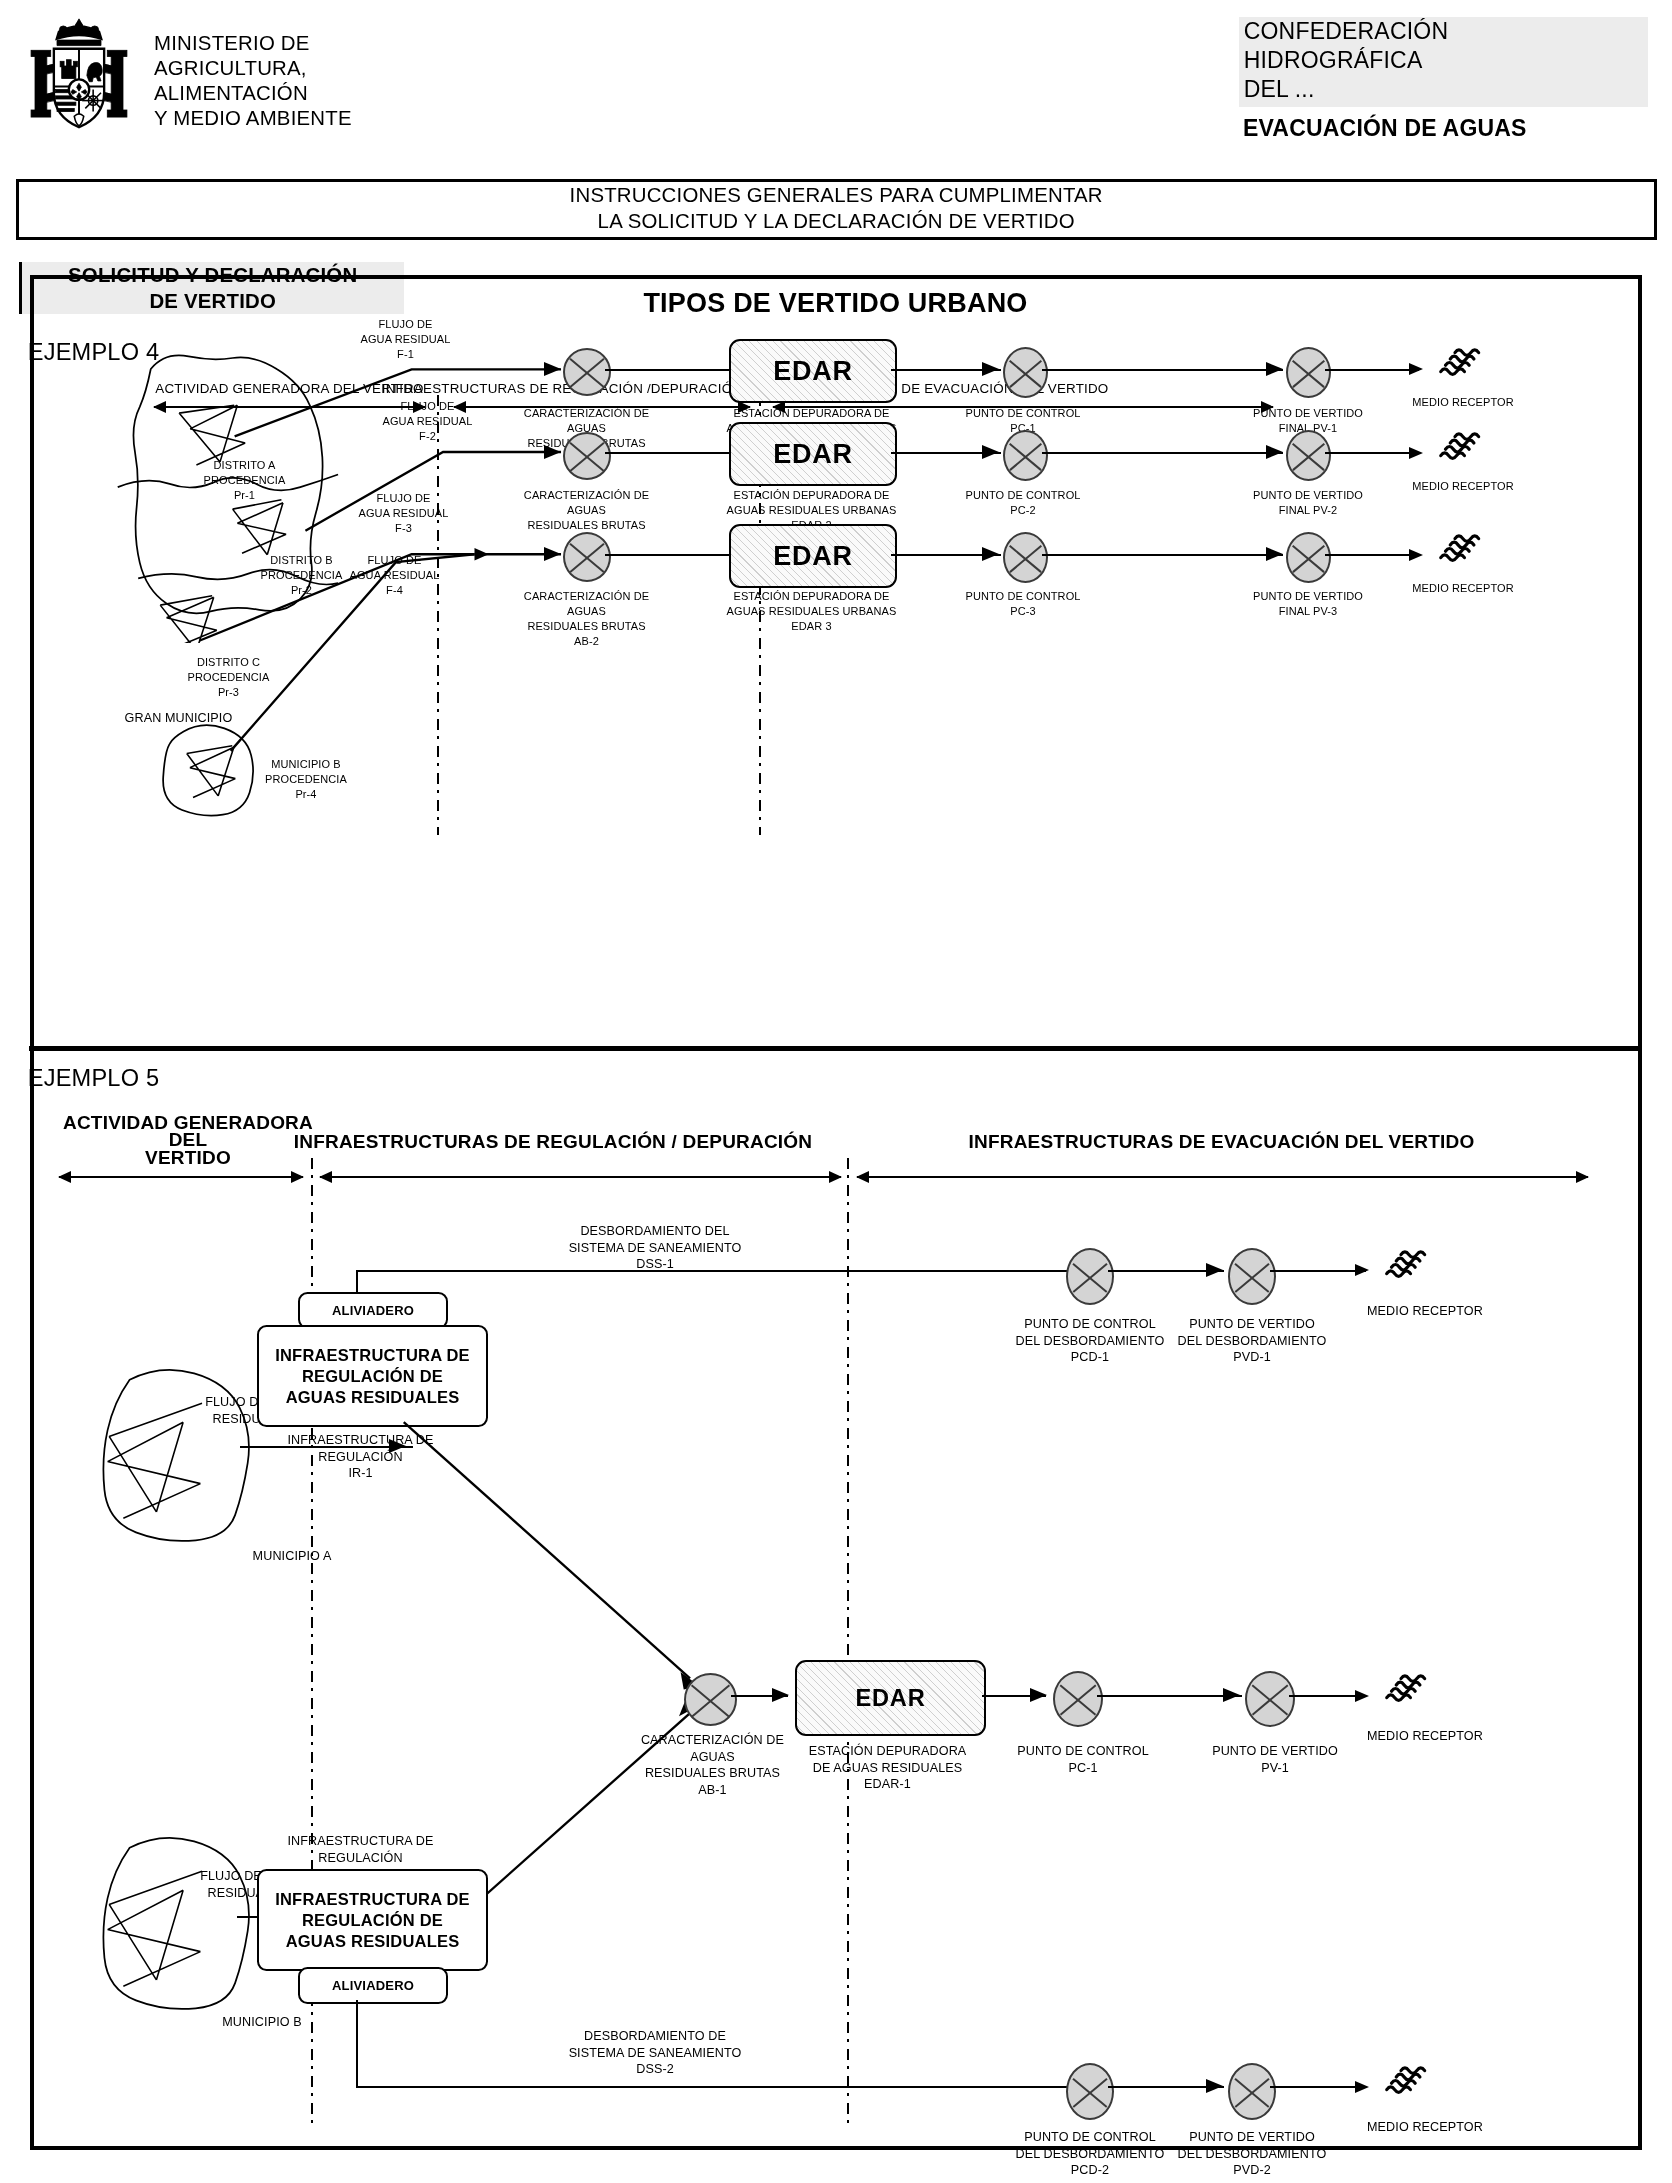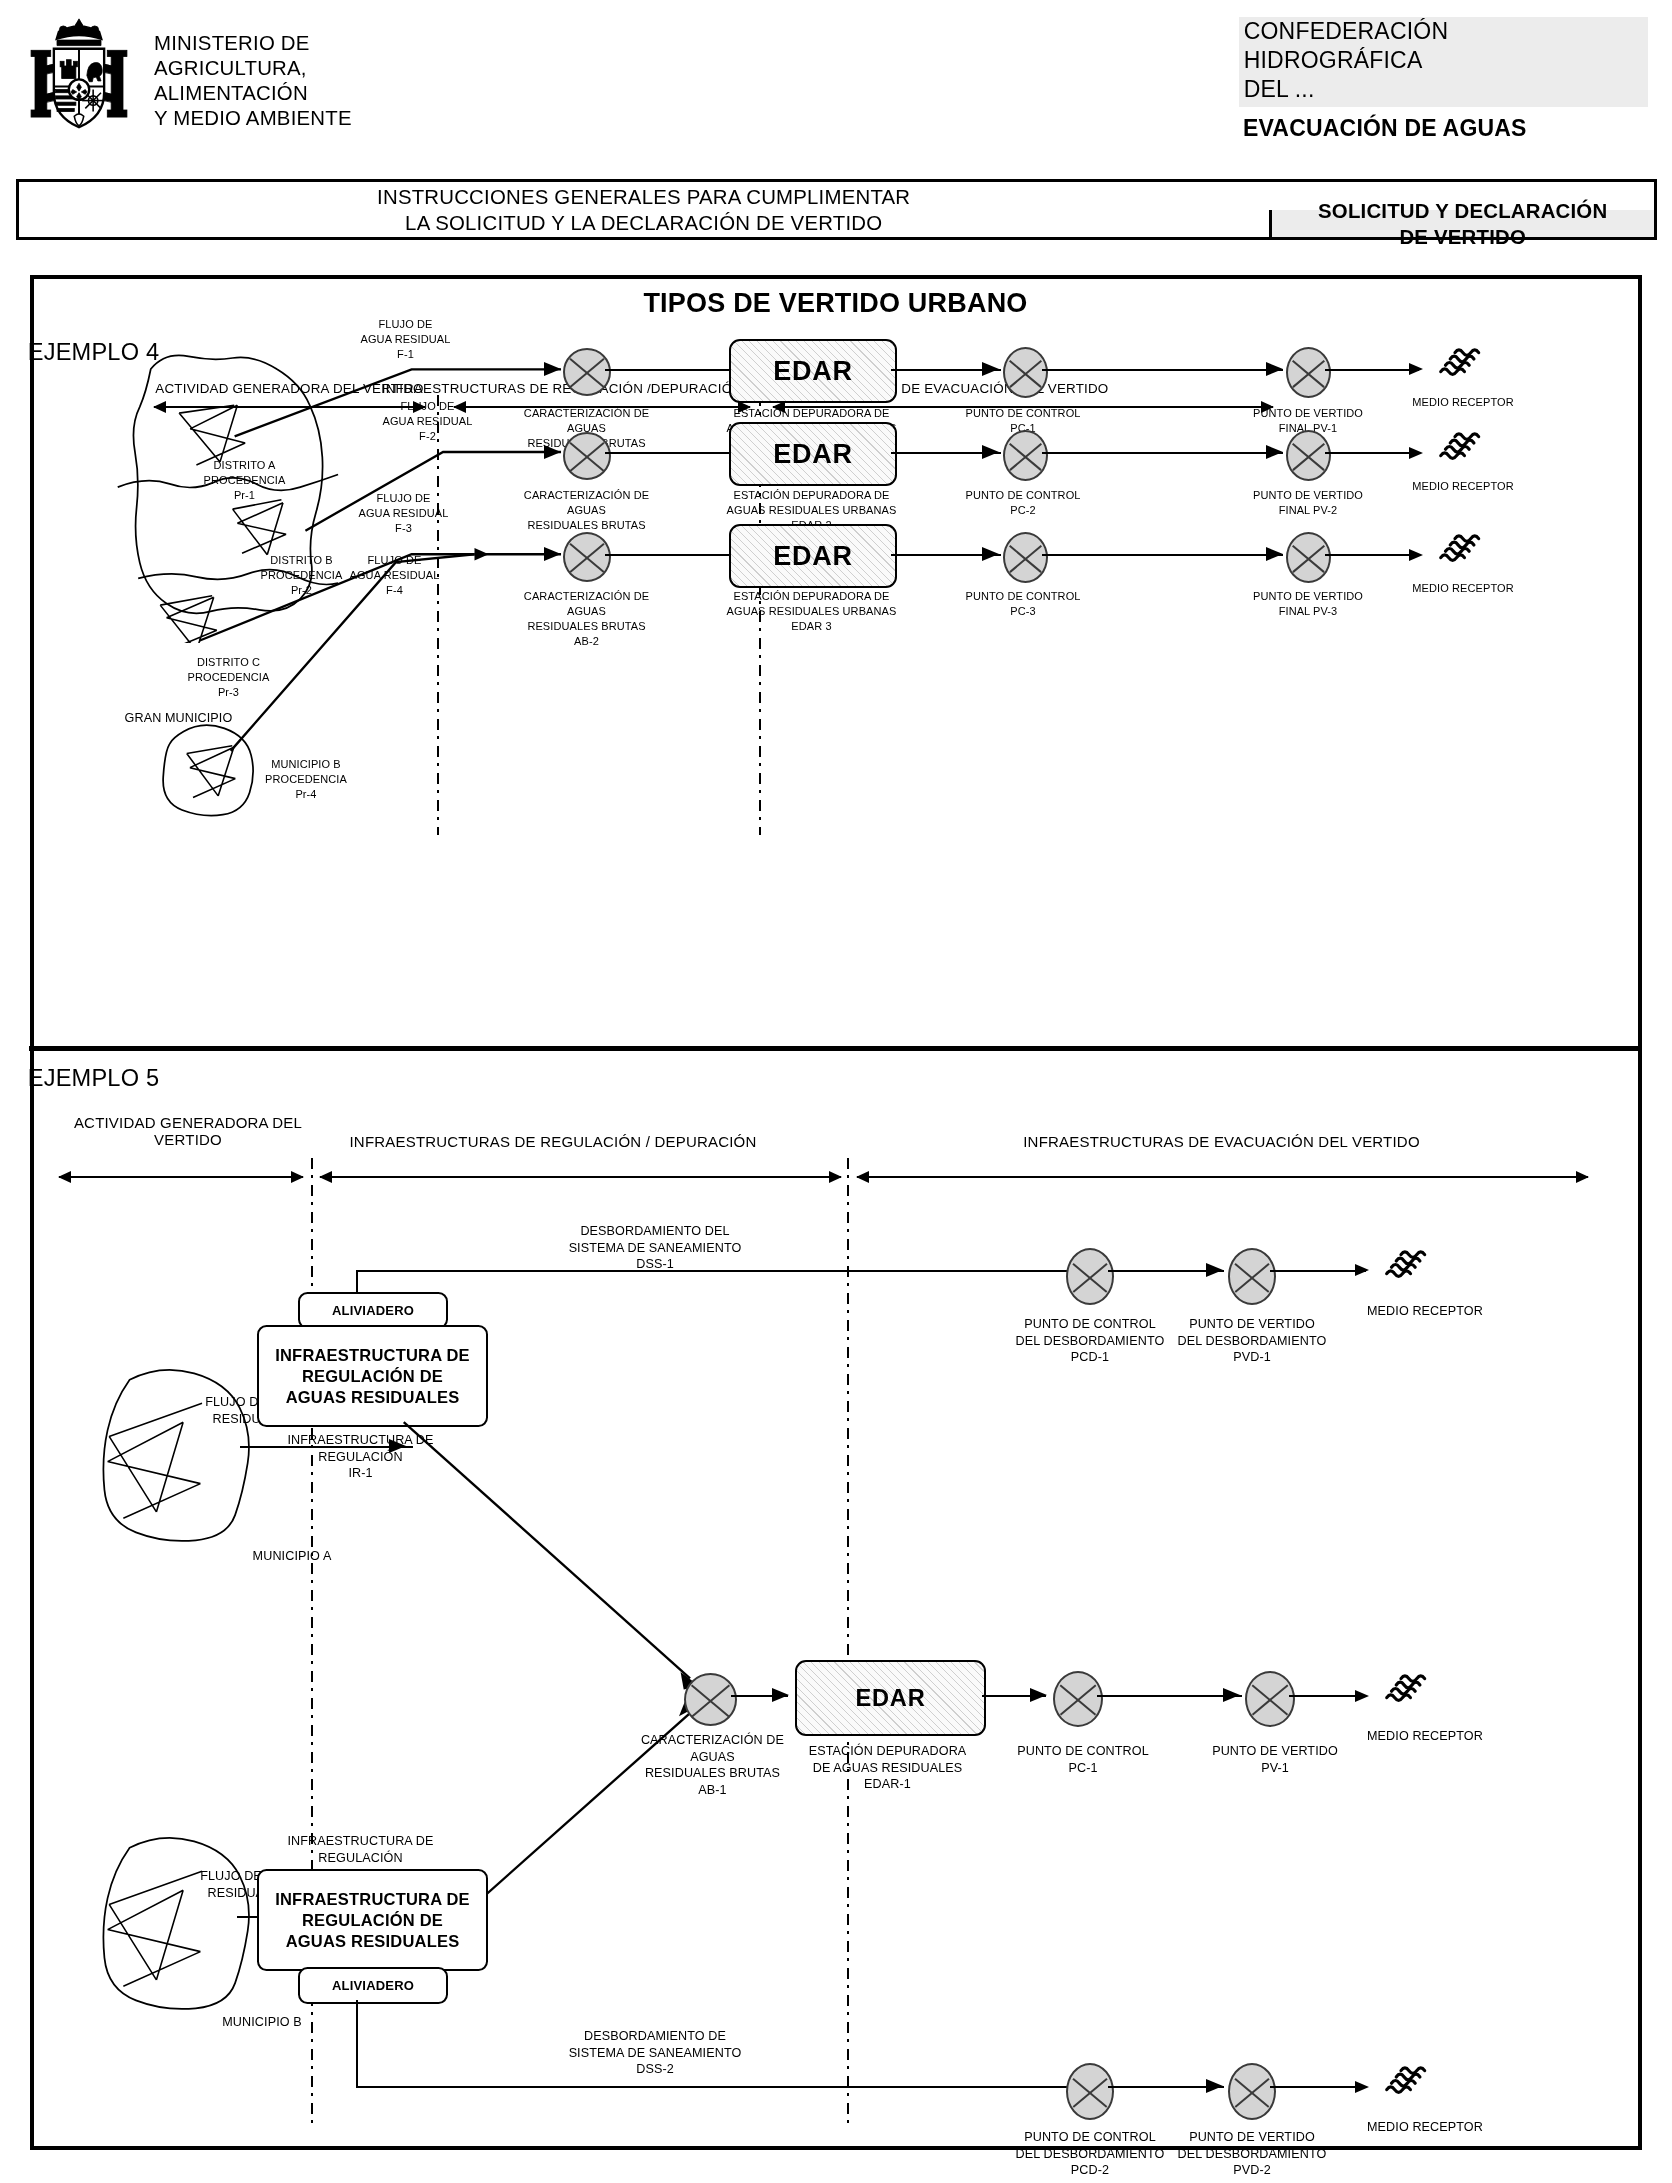--- a/index.html
+++ b/index.html
@@ -25,21 +25,21 @@
   }
   #conf-block div{padding-left:4.7px;}
   #comisaria{
     position:absolute;left:1243px;top:115px;
     font-size:23px;font-weight:bold;letter-spacing:0.2px;
   }
 
   
   #titlebar{
     position:absolute;left:15.7px;top:179px;width:1641px;height:61px;
-    border:3.9px solid #000;box-sizing:border-box;display:flex;
+    border:3.9px solid #000;box-sizing:border-box;display:flex;flex-direction:column;
   }
   #titlebar-left{
     flex:1 1 auto;display:flex;flex-direction:column;align-items:center;justify-content:center;
     font-size:20.4px;line-height:26px;letter-spacing:0.2px;
   }
   #titlebar-right{
     width:382px;border-left:3.9px solid #000;background:#ececec;
     display:flex;flex-direction:column;align-items:center;justify-content:center;
     font-size:20.4px;line-height:26px;font-weight:bold;letter-spacing:0.2px;margin-top:28px;
   }
@@ -53,21 +53,21 @@
     position:absolute;left:0;top:9.4px;width:1603px;text-align:center;
     font-size:27px;font-weight:bold;letter-spacing:0.2px;
   }
   #divider{
     position:absolute;left:-4.7px;top:767px;width:1612px;height:4.7px;background:#000;
   }
   .ex-label{position:absolute;font-size:23.6px;letter-spacing:0.2px;}
 
   
   .seg-label{position:absolute;text-align:center;font-size:13.4px;letter-spacing:0.2px;line-height:17.3px;}
-  .seg-label.bold{font-weight:normal;font-size:15px;}
+  .seg-label.bold{font-weight:bold;font-size:19px;}
   .arrowbar{position:absolute;height:2.4px;background:#000;}
   .arrowbar:before,.arrowbar:after{
     content:"";position:absolute;top:-5.5px;width:0;height:0;
     border-top:6.7px solid transparent;border-bottom:6.7px solid transparent;
   }
   .arrowbar:before{left:-0.8px;border-right:13.4px solid #000;}
   .arrowbar:after{right:-0.8px;border-left:13.4px solid #000;}
 
   
   .vsep{

